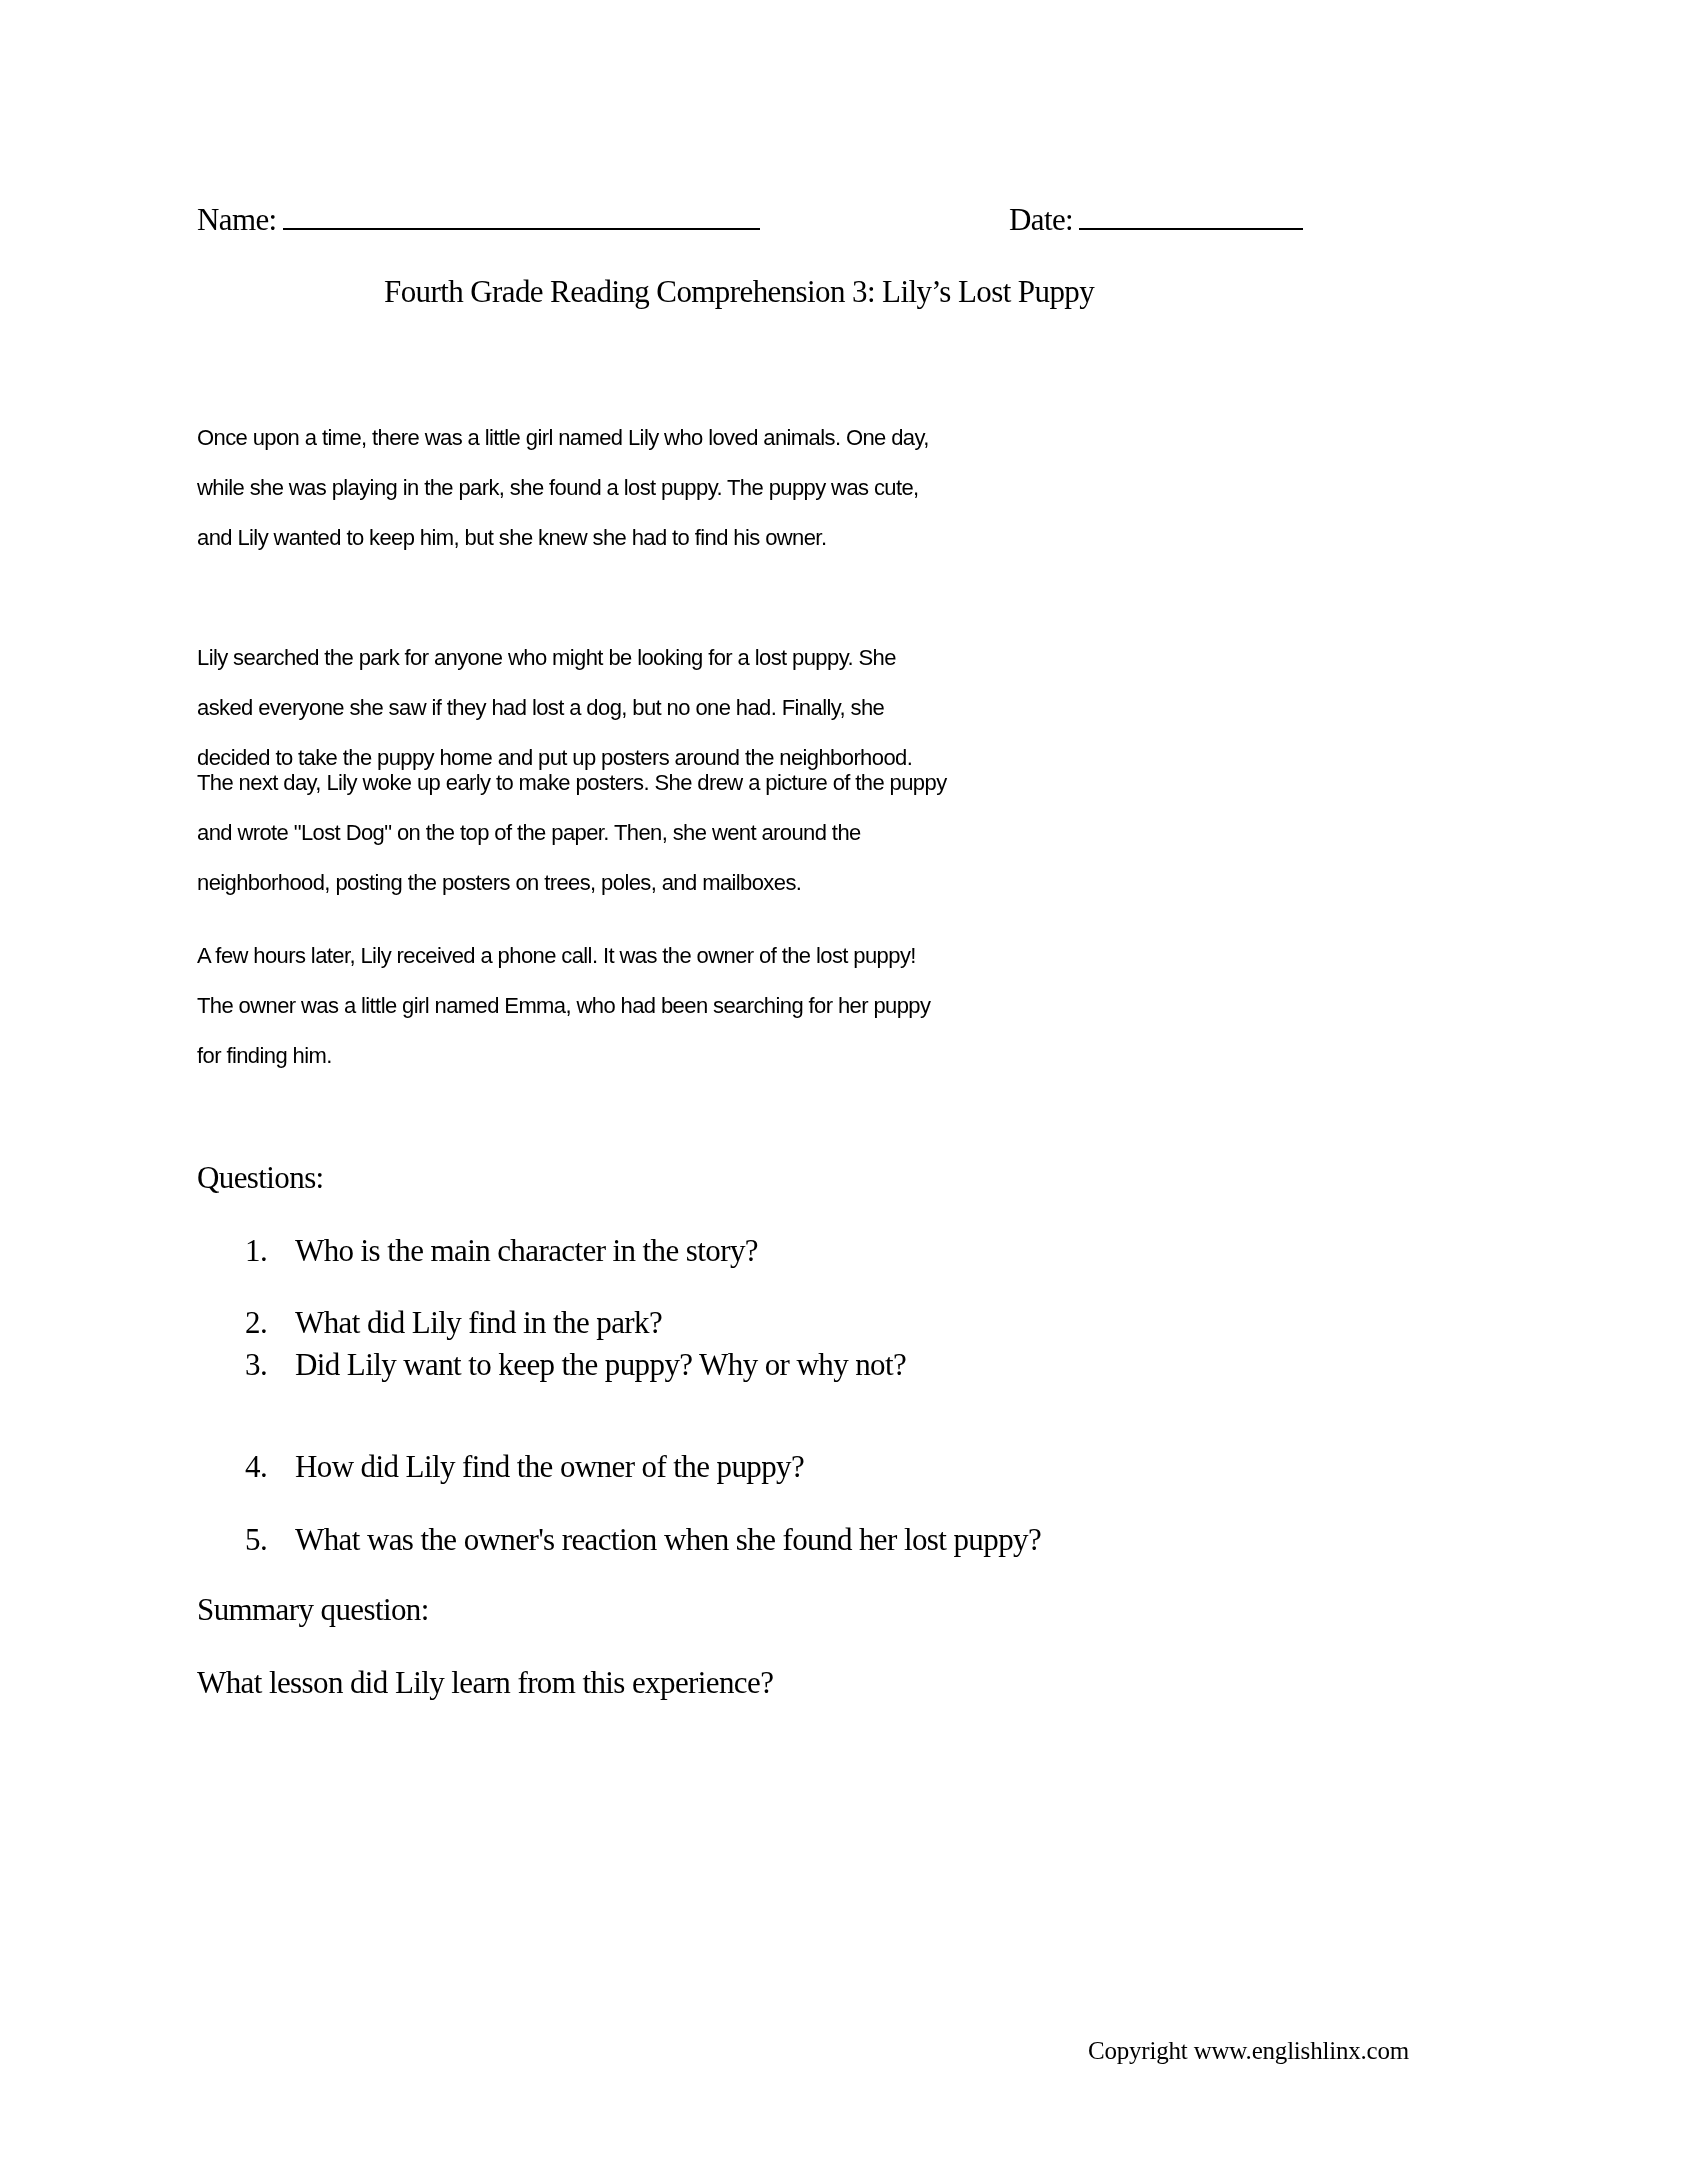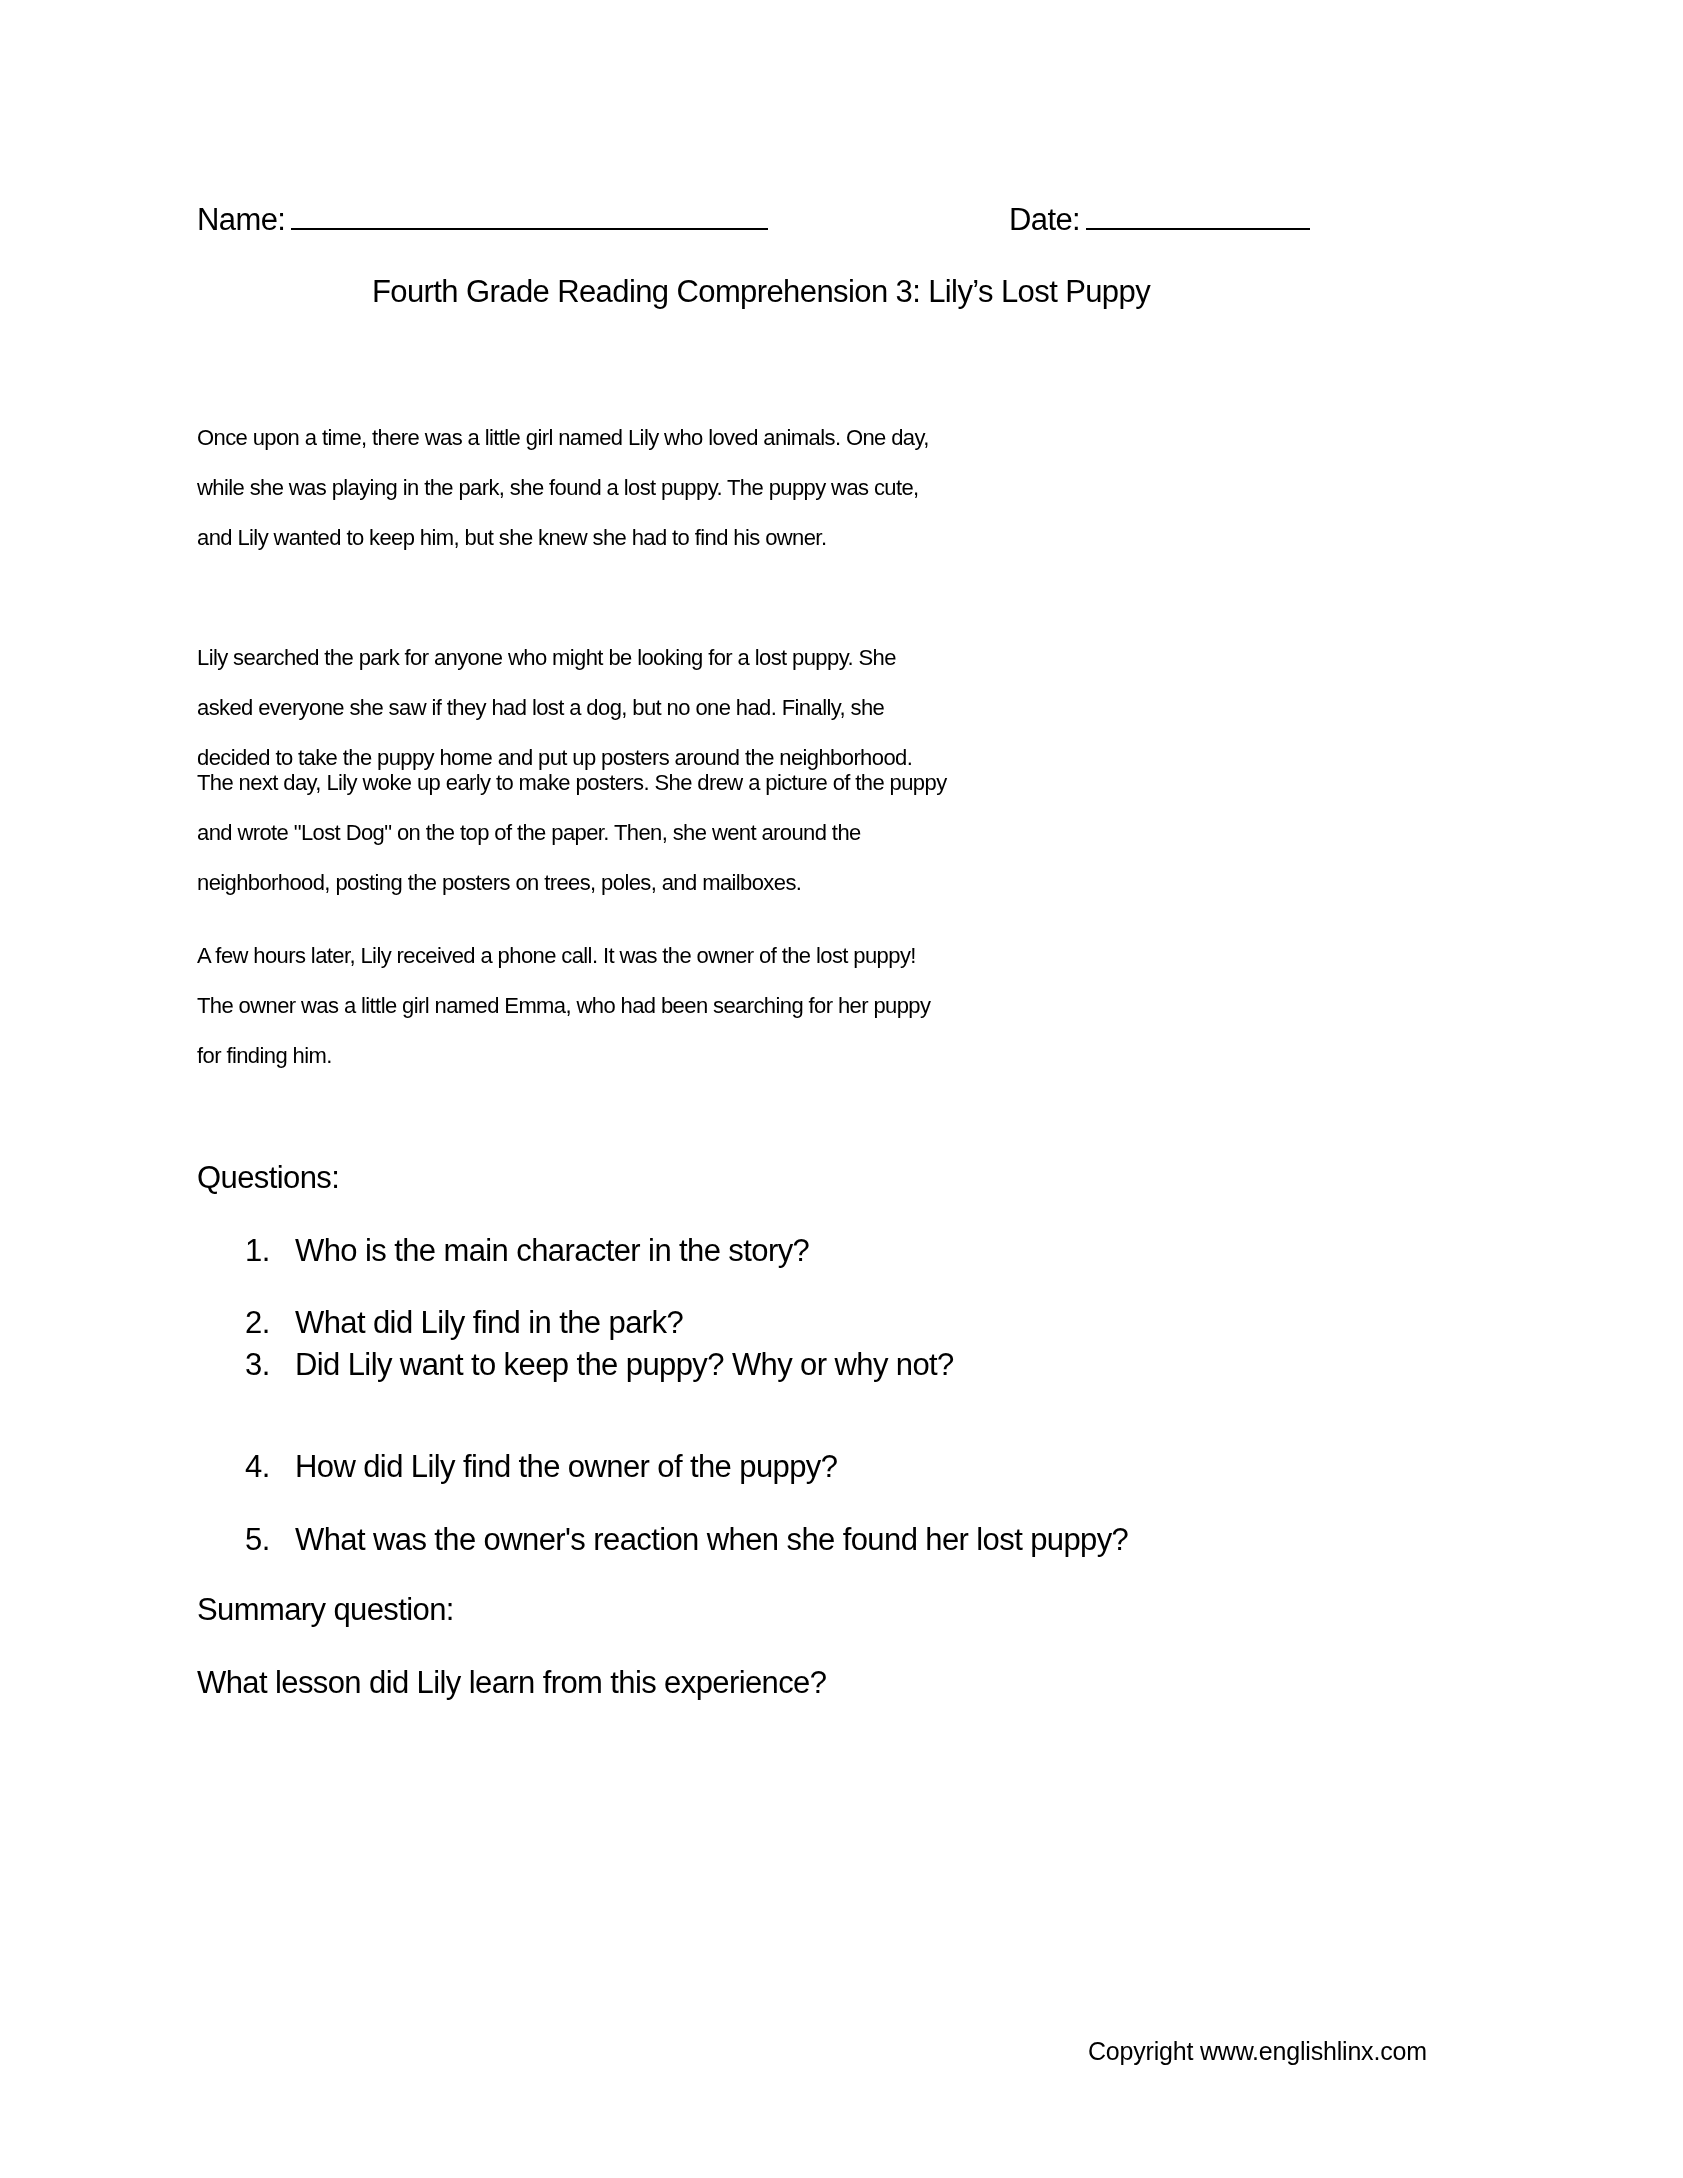--- a/index.html
+++ b/index.html
@@ -8,21 +8,21 @@
     background: #ffffff;
   }
   body {
     width: 1683px;
     height: 2178px;
     position: relative;
     overflow: hidden;
     color: #000000;
     font-family: "Liberation Sans", sans-serif;
   }
-  .abs { position: absolute; white-space: nowrap; }
+  .abs { position: absolute; white-space: nowrap; font-family: Liberation Serif, serif; }
   .txt {
     font-size: 31px;
     letter-spacing: -0.6px;
     line-height: 50px;
   }
   .blank {
     display: inline-block;
     border-bottom: 2.5px solid #000;
     height: 30px;
     vertical-align: baseline;
@@ -47,21 +47,21 @@
 </head>
 <body>
 
 <div class="abs txt" style="left:197px; top:195px;">
   <span>Name:</span><span class="blank" style="width:477px;"></span>
 </div>
 <div class="abs txt" style="left:1009px; top:195px;">
   <span>Date:</span><span class="blank" style="width:224px;"></span>
 </div>
 
-<div class="abs txt" style="left:372px; top:267px;">Fourth Grade Reading Comprehension 3: Lily’s Lost Puppy</div>
+<div class="abs txt" style="left:384px; top:267px;">Fourth Grade Reading Comprehension 3: Lily’s Lost Puppy</div>
 
 <div class="para" style="top:413px;">
   <span class="line">Once upon a time, there was a little girl named Lily who loved animals. One day,</span>
   <span class="line">while she was playing in the park, she found a lost puppy. The puppy was cute,</span>
   <span class="line">and Lily wanted to keep him, but she knew she had to find his owner.</span>
 </div>
 
 <div class="para" style="top:585px;margin-top:48px;">
   <span class="line">Lily searched the park for anyone who might be looking for a lost puppy. She</span>
   <span class="line">asked everyone she saw if they had lost a dog, but no one had. Finally, she</span>

